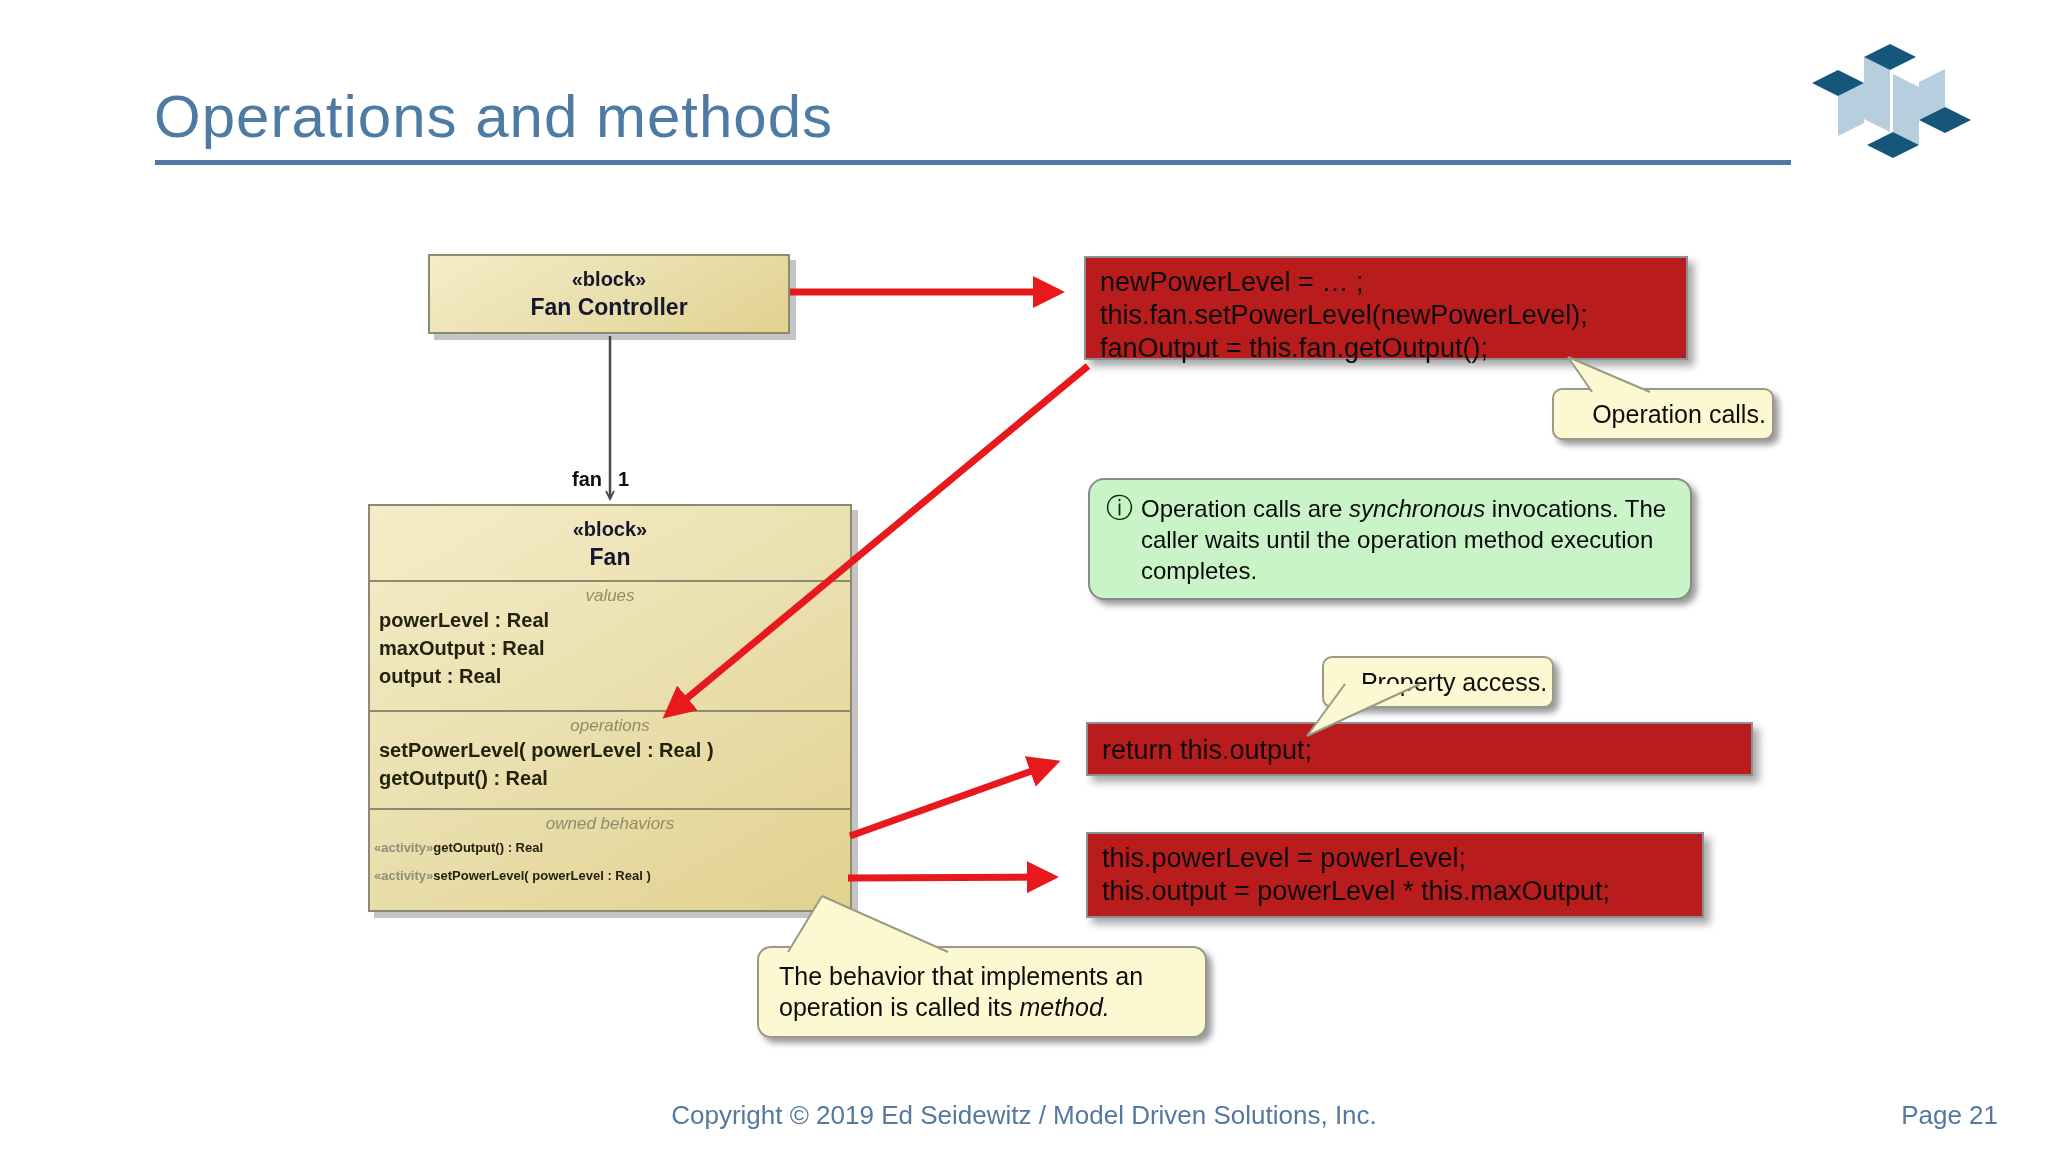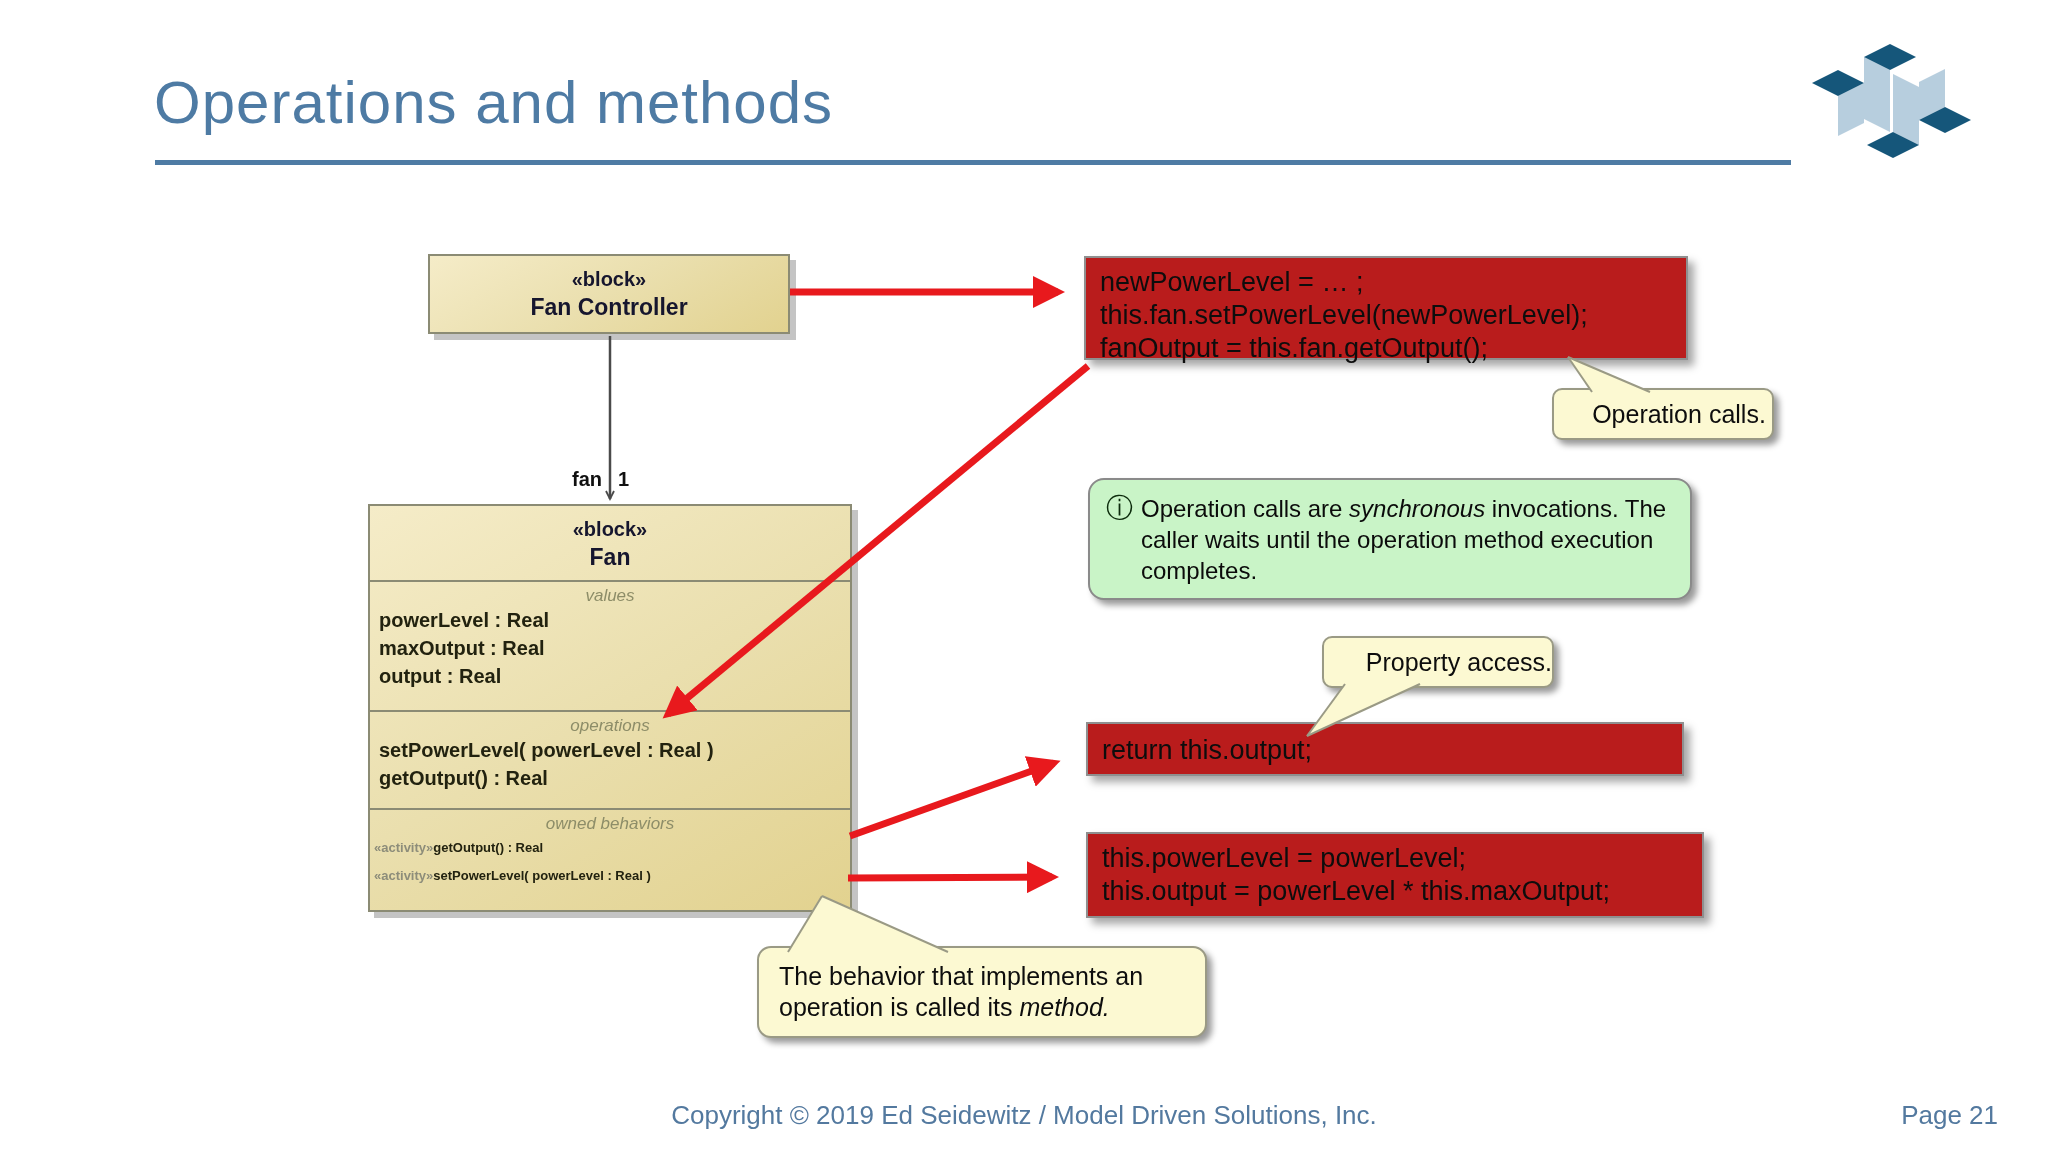--- a/index.html
+++ b/index.html
@@ -1,21 +1,21 @@
 <!DOCTYPE html>
 <html><head>
 <meta charset="utf-8">
 <style>
   html,body{margin:0;padding:0;background:#ffffff;}
   body{width:2048px;height:1152px;position:relative;overflow:hidden;
        font-family:"Liberation Sans",sans-serif;color:#111;}
   .abs{position:absolute;}
 
   
-  #title{left:154px;top:68px;font-size:60px;letter-spacing:1px;color:#4e7ba4;}
+  #title{left:154px;top:82px;font-size:60px;letter-spacing:1px;color:#4e7ba4;}
   #title-rule{left:155px;top:160px;width:1636px;height:5px;background:#4e7ba4;}
 
   
   #footer-copy{left:0;top:1100px;width:2048px;text-align:center;font-size:26px;color:#53799f;}
   #footer-page{right:50px;top:1100px;font-size:26px;color:#53799f;}
 
   
   .uml-block{background:linear-gradient(150deg,#f5ecc8 0%,#eadfae 50%,#e2d28f 100%);
              border:2px solid #8b8b74;box-shadow:6px 6px 0 rgba(148,148,148,.55);
              box-sizing:border-box;}
@@ -36,30 +36,30 @@
   #fan-behav{height:100px;}
   .assoc-label{font-size:20px;font-weight:bold;color:#101010;}
   #lbl-fan{left:556px;top:468px;width:46px;text-align:right;}
   #lbl-one{left:618px;top:468px;}
 
   
   .code-box{background:#b91c1c;border:2px solid #8f8f8f;box-shadow:6px 6px 8px rgba(0,0,0,.35);
             box-sizing:border-box;font-size:27px;color:#0d0d0d;padding:8px 14px;}
   .code-box div{line-height:33px;white-space:nowrap;}
   #box-controller{left:1084px;top:256px;width:604px;height:104px;}
-  #box-return{left:1086px;top:722px;width:598px;height:54px;}
+  #box-return{left:1086px;top:722px;width:667px;height:54px;}
   #box-return div{line-height:36px;}
   #box-setpower{left:1086px;top:832px;width:618px;height:86px;}
 
   
   .callout{background:#fcf9d2;border:2px solid #9a9a85;border-radius:10px;
            box-shadow:5px 5px 6px rgba(0,0,0,.4);box-sizing:border-box;
            font-size:25px;color:#0d0d0d;padding-left:32px;}
   #co-opcalls{left:1552px;top:388px;width:222px;height:52px;text-align:center;line-height:48px;}
-  #co-propaccess{left:1322px;top:636px;width:232px;height:52px;text-align:right;line-height:48px;}
+  #co-propaccess{left:1322px;top:656px;width:232px;height:52px;text-align:center;line-height:48px;}
   #co-method{left:757px;top:946px;width:450px;height:92px;padding:13px 20px;line-height:31px;border-radius:14px;}
 
   
   #info-note{left:1088px;top:478px;width:604px;height:122px;background:#c9f4c7;
              border:2px solid #8a8a8a;border-radius:16px;box-shadow:5px 5px 6px rgba(0,0,0,.4);
              box-sizing:border-box;padding:13px 16px;display:flex;gap:8px;}
   #info-note .iicon{font-size:27px;line-height:31px;color:#0b2a0b;}
   #info-note .itext{font-size:24px;line-height:31px;color:#0b0b0b;width:540px;}
 
   svg{position:absolute;left:0;top:0;pointer-events:none;}

